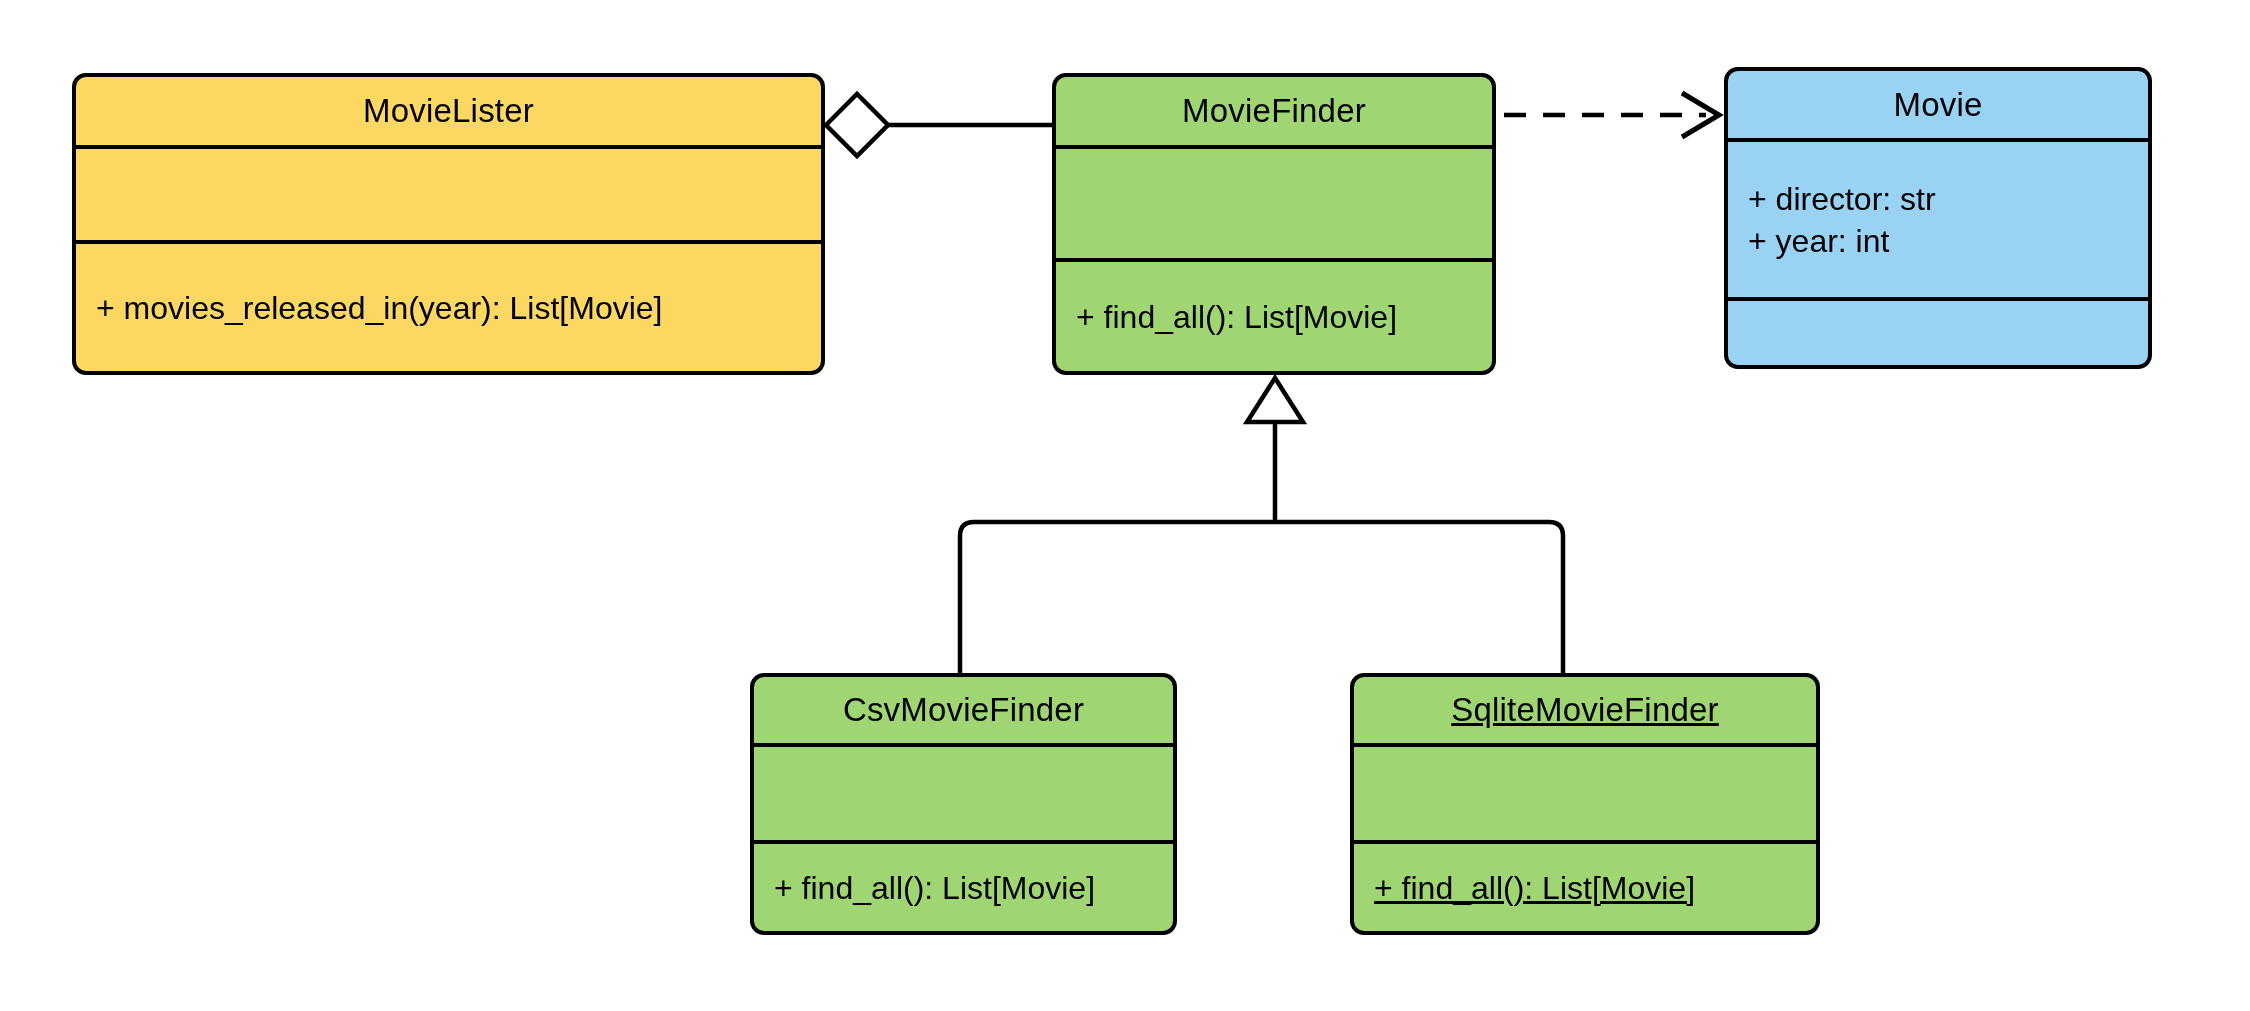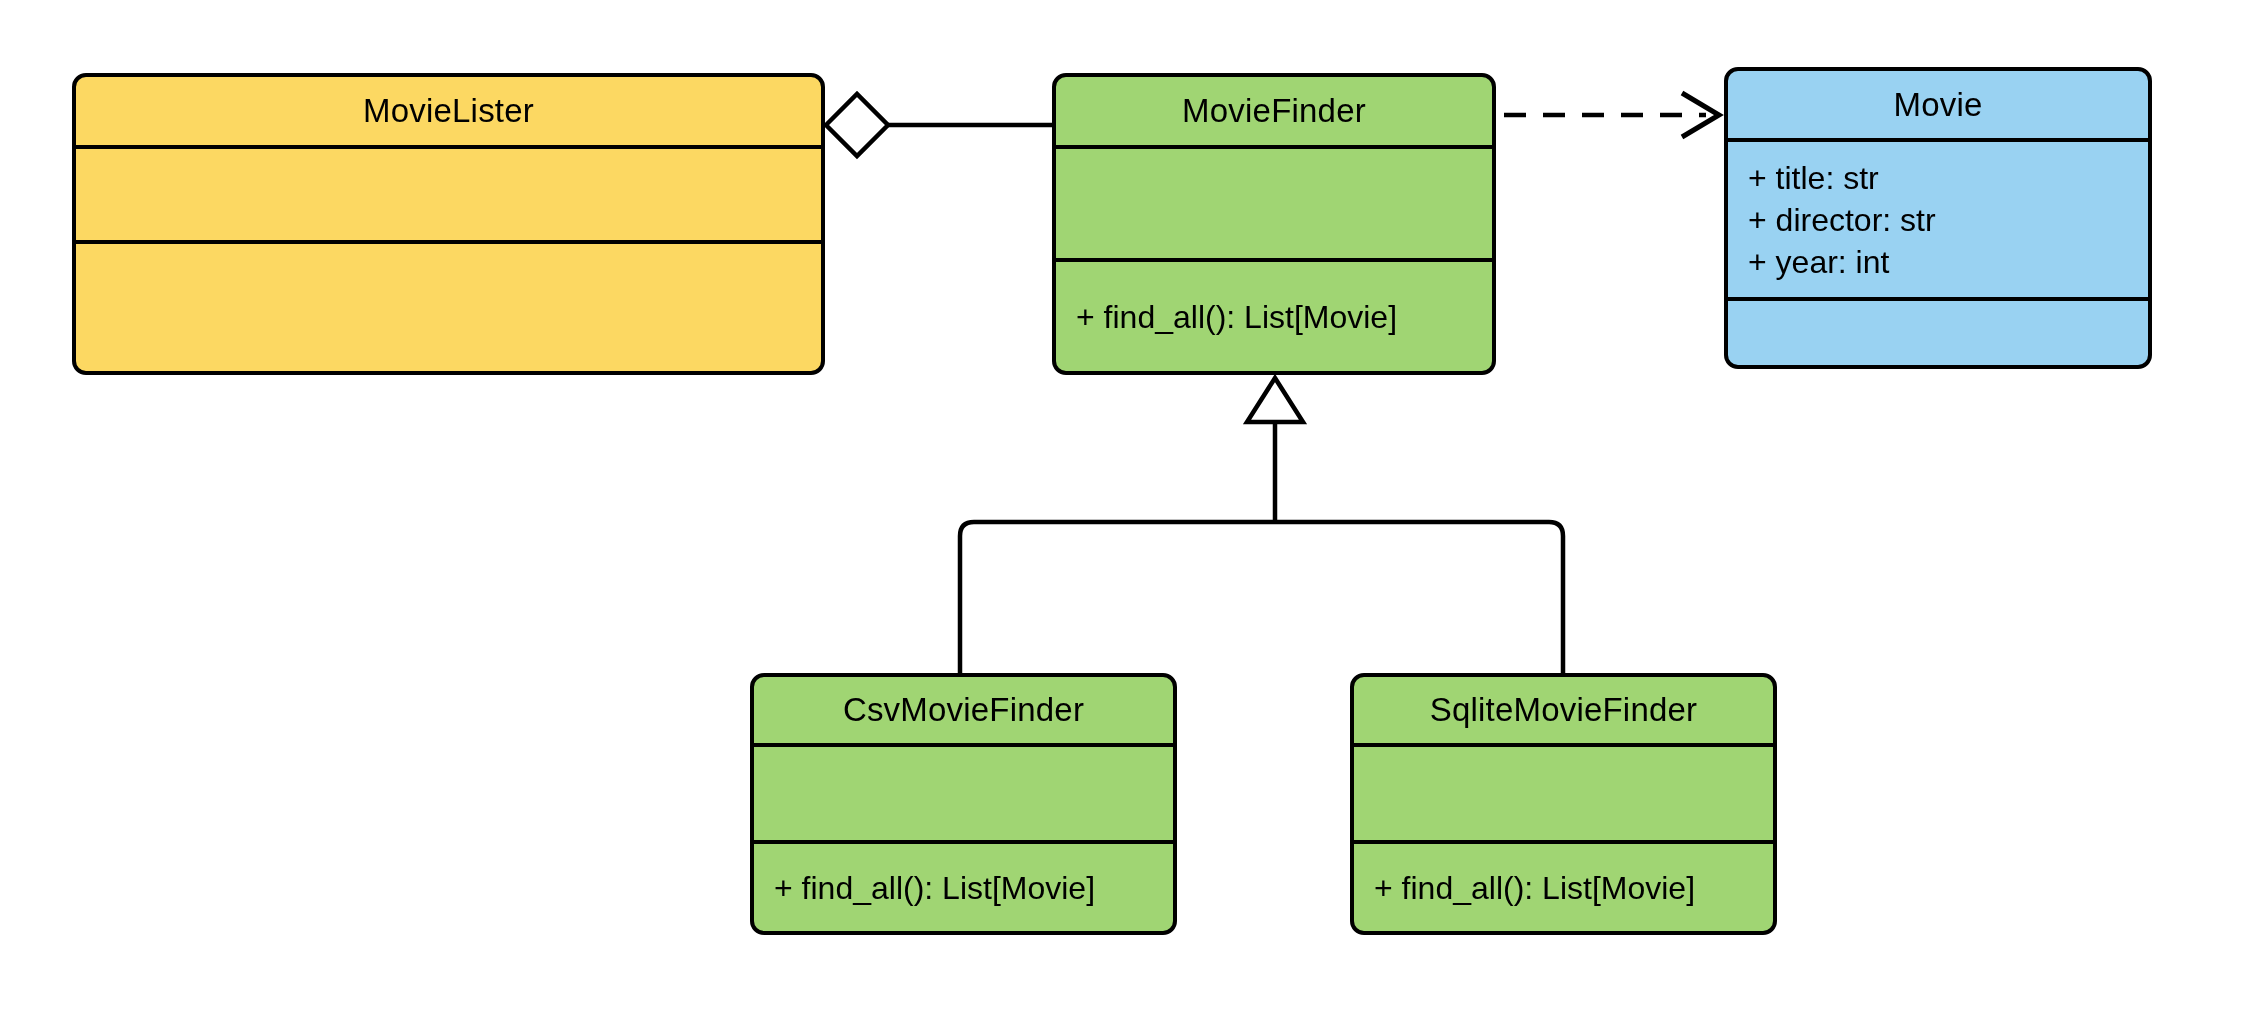--- a/index.html
+++ b/index.html
@@ -54,50 +54,50 @@
       <path class="ln" d="M 1275 424 L 1275 522"></path>
       <path class="ln" d="M 960 673 L 960 536 Q 960 522 974 522 L 1549 522 Q 1563 522 1563 536 L 1563 673"></path>
       <polygon class="mark" points="1275,378 1247,422 1303,422"></polygon>
     </g>
   </svg>
 
   <div class="uml-class fill-yellow" style="left:72px; top:73px; width:753px; height:302px;">
     <div class="compartment c-title" style="height:68px;">MovieLister</div>
     <div class="compartment c-body" style="height:95px;"></div>
     <div class="compartment c-body c-grow">
+      <div class="member">+ movies_released_in(year): List[Movie]</div>
     </div>
   </div>
 
   <div class="uml-class fill-green" style="left:1052px; top:73px; width:444px; height:302px;">
     <div class="compartment c-title" style="height:68px;">MovieFinder</div>
     <div class="compartment c-body" style="height:113px;"></div>
     <div class="compartment c-body c-grow">
       <div class="member">+ find_all(): List[Movie]</div>
     </div>
   </div>
 
   <div class="uml-class fill-blue" style="left:1724px; top:67px; width:428px; height:302px;">
     <div class="compartment c-title" style="height:67px;">Movie</div>
     <div class="compartment c-body" style="height:159px;">
-      <div class="member">+ title: str</div>
       <div class="member">+ director: str</div>
       <div class="member">+ year: int</div>
     </div>
     <div class="compartment c-body c-grow"></div>
   </div>
 
   <div class="uml-class fill-green" style="left:750px; top:673px; width:427px; height:262px;">
     <div class="compartment c-title" style="height:66px;">CsvMovieFinder</div>
     <div class="compartment c-body" style="height:97px;"></div>
     <div class="compartment c-body c-grow">
       <div class="member">+ find_all(): List[Movie]</div>
     </div>
   </div>
 
-  <div class="uml-class fill-green" style="left:1350px; top:673px; width:427px; height:262px;">
+  <div class="uml-class fill-green" style="left:1350px; top:673px; width:470px; height:262px;text-decoration:underline;">
     <div class="compartment c-title" style="height:66px;">SqliteMovieFinder</div>
     <div class="compartment c-body" style="height:97px;"></div>
     <div class="compartment c-body c-grow">
       <div class="member">+ find_all(): List[Movie]</div>
     </div>
   </div>
 
 </div>
 
 </body></html>

